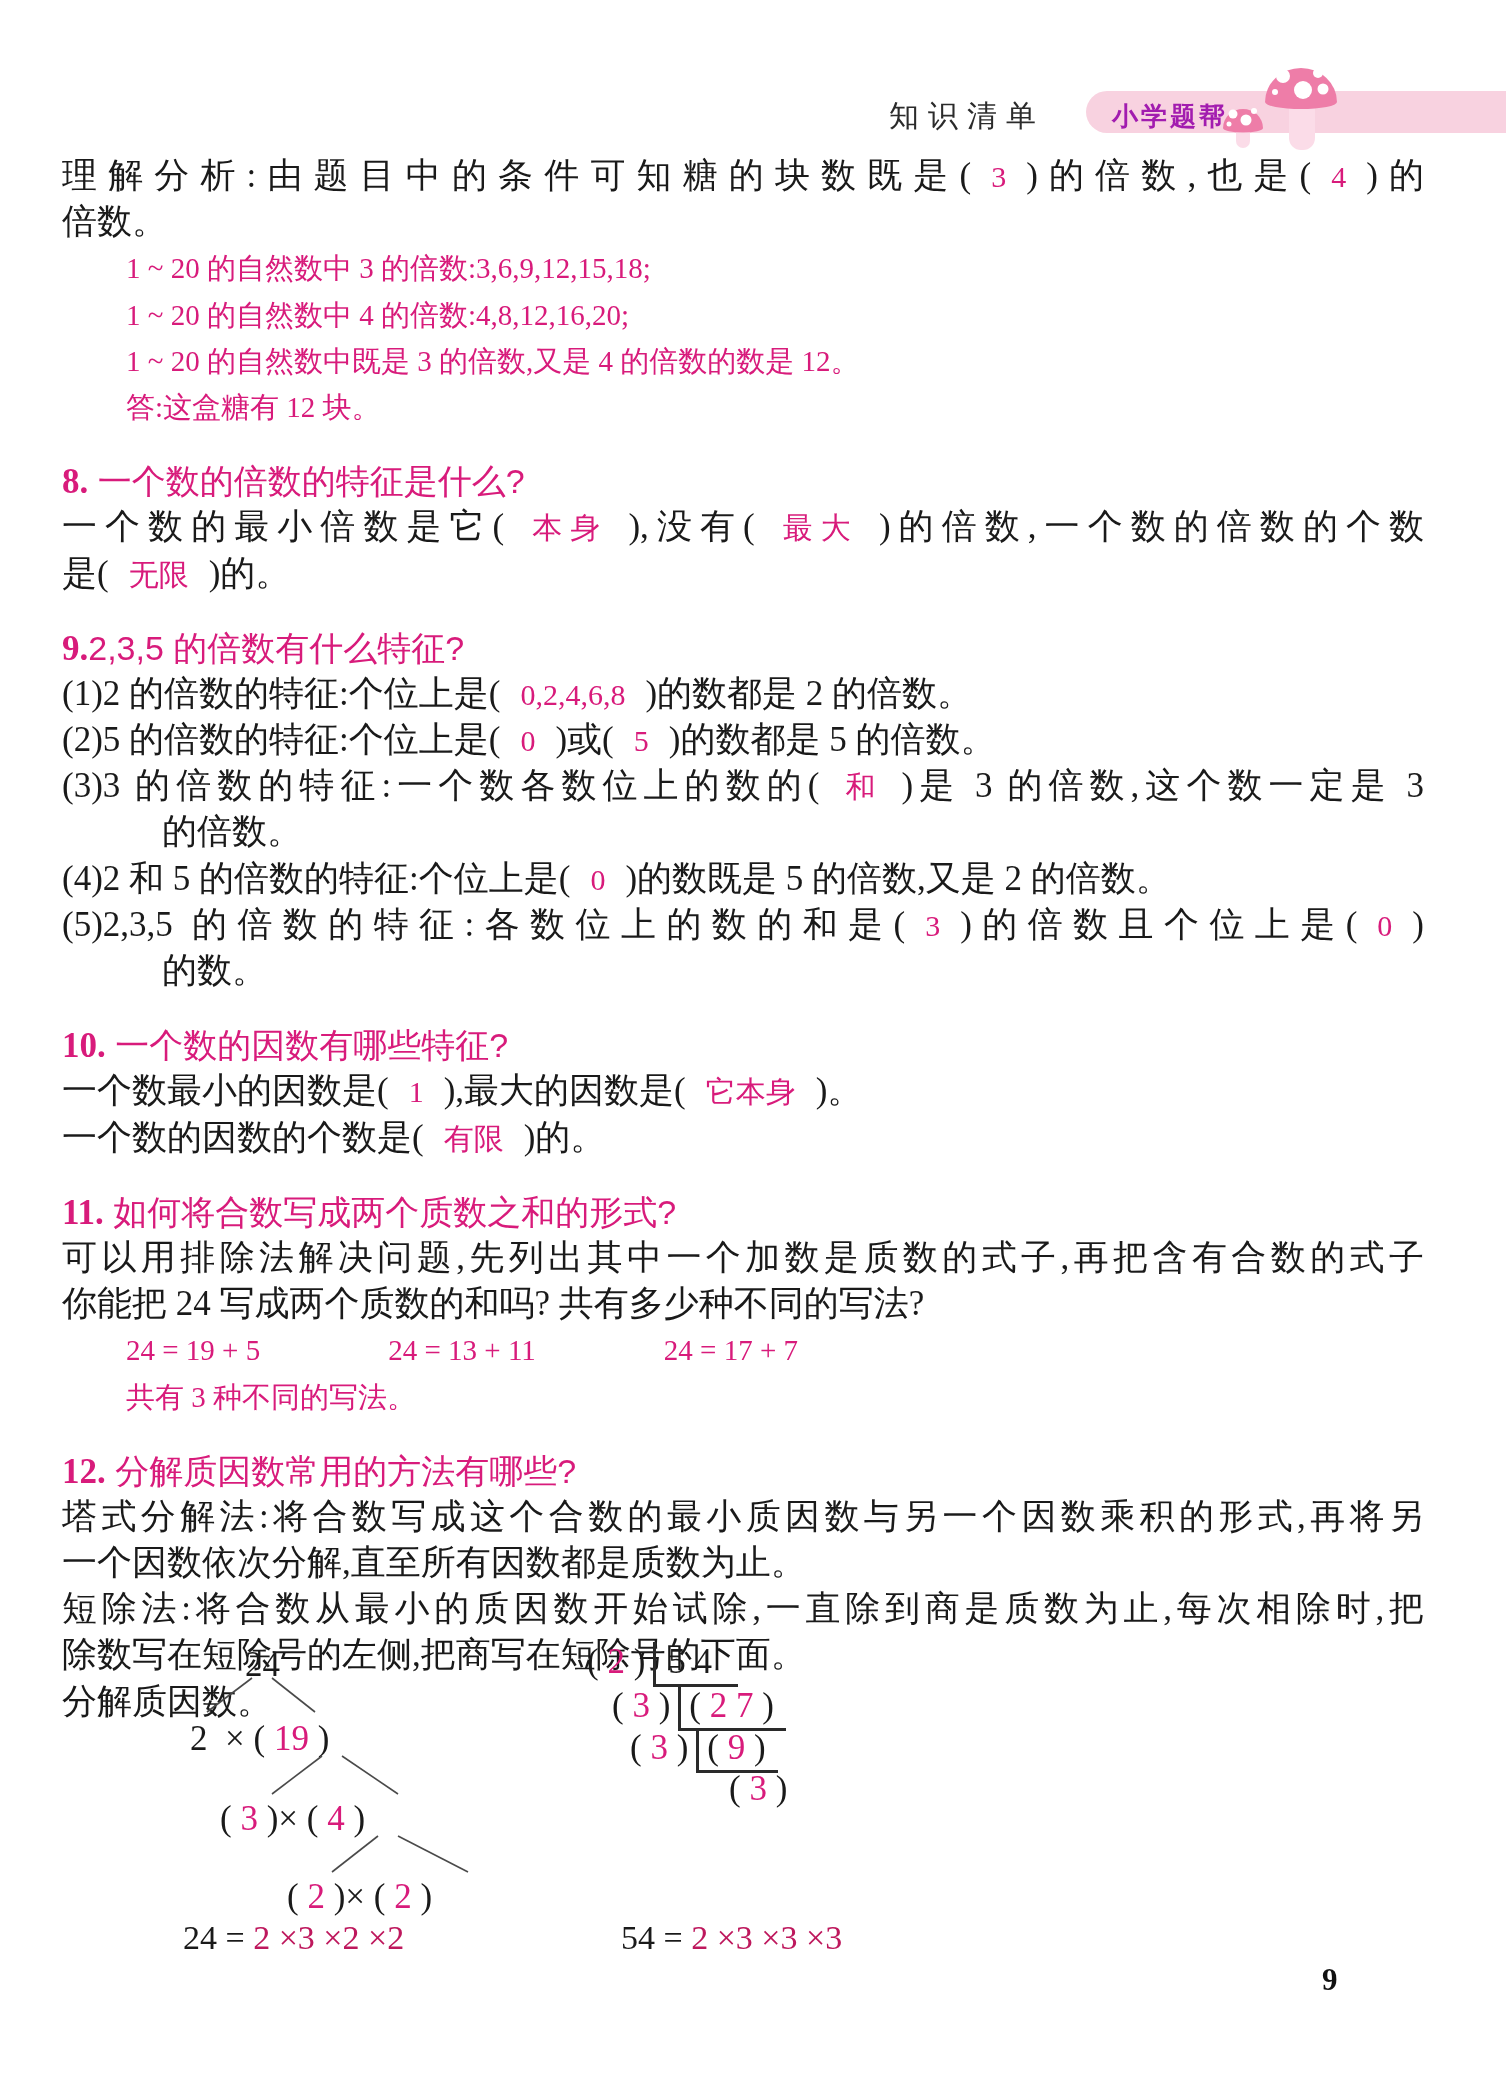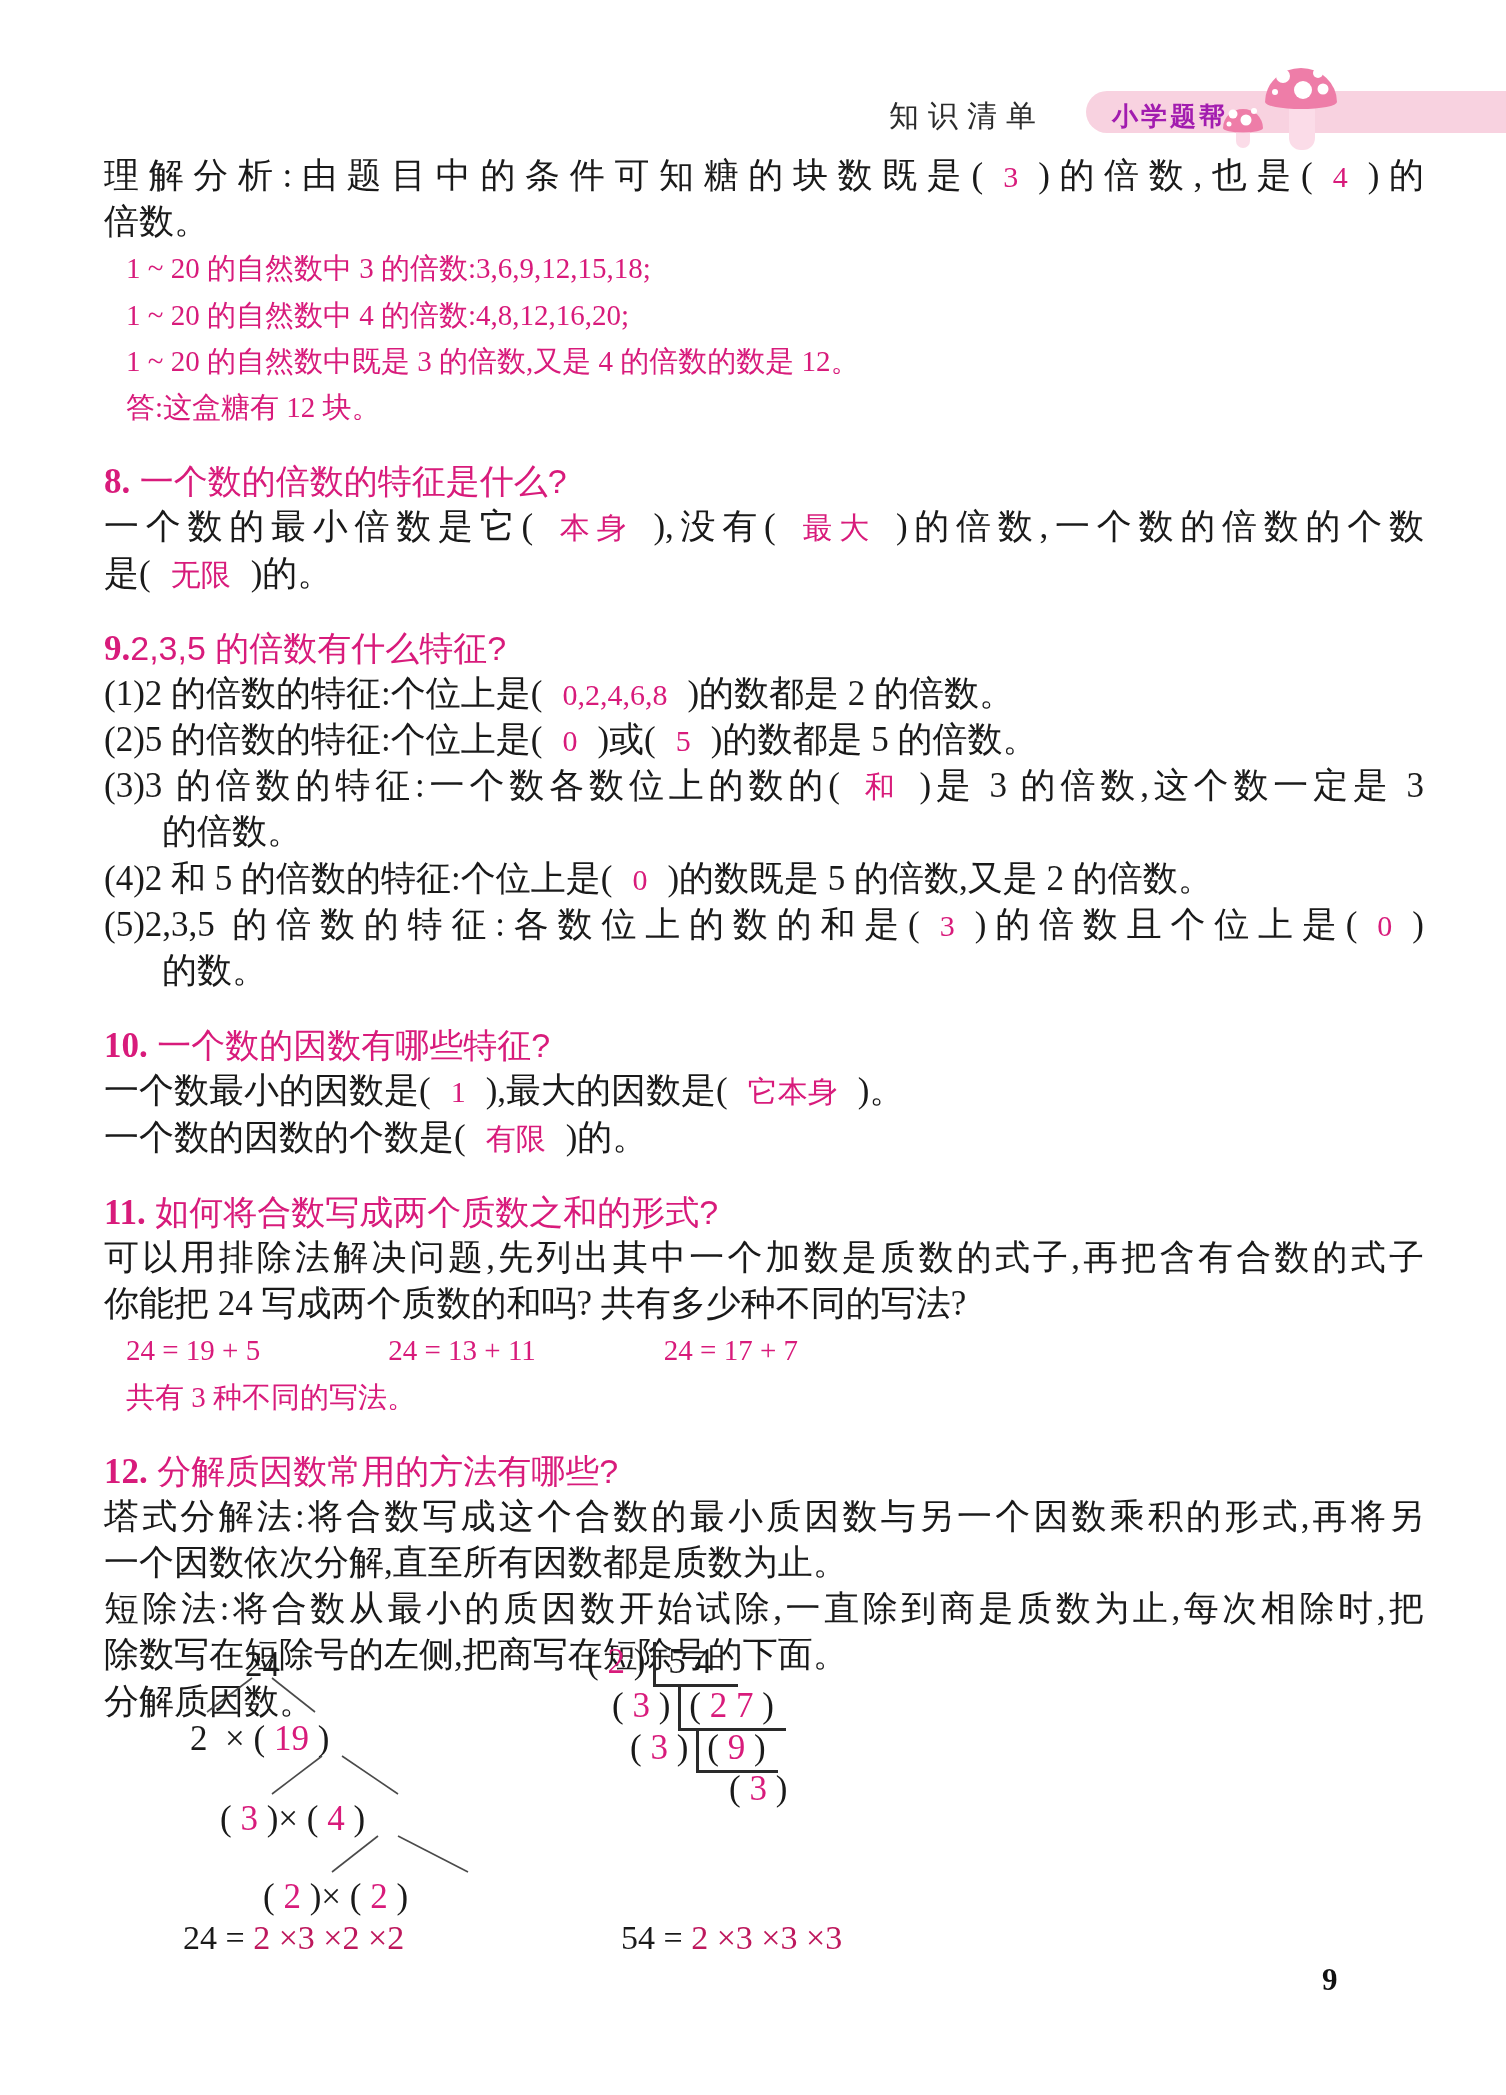--- a/index.html
+++ b/index.html
@@ -20,21 +20,21 @@
   .hdr-brand{
     position:absolute;left:1112px;top:99px;font-size:26px;letter-spacing:3px;
     color:#a21caf;font-weight:bold;font-family:"Liberation Sans","DejaVu Sans",sans-serif;
     z-index:3;
   }
   .hdr-mushrooms{position:absolute;left:1205px;top:40px;z-index:4;}
   
   .content{position:absolute;left:0;top:153px;width:1506px;}
   .line{
     height:46.2px;line-height:46.2px;font-size:35px;color:#1a1a1a;
-    padding-left:104px;box-sizing:border-box;
+    padding-left:62px;box-sizing:border-box;
   }
   .line.q{margin-top:28px;}
   .line.cont{padding-left:162px;}
   .line.ans{padding-left:126px;font-size:29px;color:#d81b7b;}
   .line.full{width:1424px;text-align:justify;text-align-last:justify;}
   .k{color:#1a1a1a;}
   .am{color:#d81b7b;font-size:30px;padding:0 20px;}
   .qn{color:#d81b7b;font-weight:bold;font-size:35px;}
   .qt{color:#d81b7b;font-size:34px;font-family:"Liberation Sans","DejaVu Sans",sans-serif;}
   .eqgap{margin-right:128px;}
@@ -117,21 +117,21 @@
     <line x1="112" y1="38" x2="67" y2="72" stroke="#4a4a4a" stroke-width="1.6"></line>
     <line x1="132" y1="38" x2="175" y2="72" stroke="#4a4a4a" stroke-width="1.6"></line>
     <line x1="182" y1="116" x2="132" y2="154" stroke="#4a4a4a" stroke-width="1.6"></line>
     <line x1="202" y1="116" x2="258" y2="154" stroke="#4a4a4a" stroke-width="1.6"></line>
     <line x1="238" y1="196" x2="192" y2="232" stroke="#4a4a4a" stroke-width="1.6"></line>
     <line x1="258" y1="196" x2="328" y2="232" stroke="#4a4a4a" stroke-width="1.6"></line>
   </svg>
   <div class="dline" style="left:245px;top:1645px;"><span>24</span></div>
   <div class="dline" style="left:190px;top:1719px;"><span>2  × ( </span><span class="m">19</span><span> )</span></div>
   <div class="dline" style="left:220px;top:1799px;"><span>( </span><span class="m">3</span><span> )× ( </span><span class="m">4</span><span> )</span></div>
-  <div class="dline" style="left:263px;top:1877px;"><span>( </span><span class="m">2</span><span> )× ( </span><span class="m">2</span><span> )</span></div>
+  <div class="dline" style="left:287px;top:1877px;"><span>( </span><span class="m">2</span><span> )× ( </span><span class="m">2</span><span> )</span></div>
   <div class="eqline" style="left:183px;top:1918px;"><span>24 = </span><span class="m">2 ×3 ×2 ×2</span></div>
 </div>
 
 <div>
   <div class="sd-row" style="left:587px;top:1642px;"><span>( </span><span class="m">2</span><span> )</span><span class="sd-box"><span>5 4</span></span></div>
   <div class="sd-row" style="left:612px;top:1686px;"><span>( </span><span class="m">3</span><span> )</span><span class="sd-box tight"><span>( </span><span class="m">2 7</span><span> )</span></span></div>
   <div class="sd-row" style="left:630px;top:1728px;"><span>( </span><span class="m">3</span><span> )</span><span class="sd-box tight"><span>( </span><span class="m">9</span><span> )</span></span></div>
   <div class="sd-row" style="left:729px;top:1769px;"><span>( </span><span class="m">3</span><span> )</span></div>
   <div class="eqline" style="left:621px;top:1918px;"><span>54 = </span><span class="m">2 ×3 ×3 ×3</span></div>
 </div>

